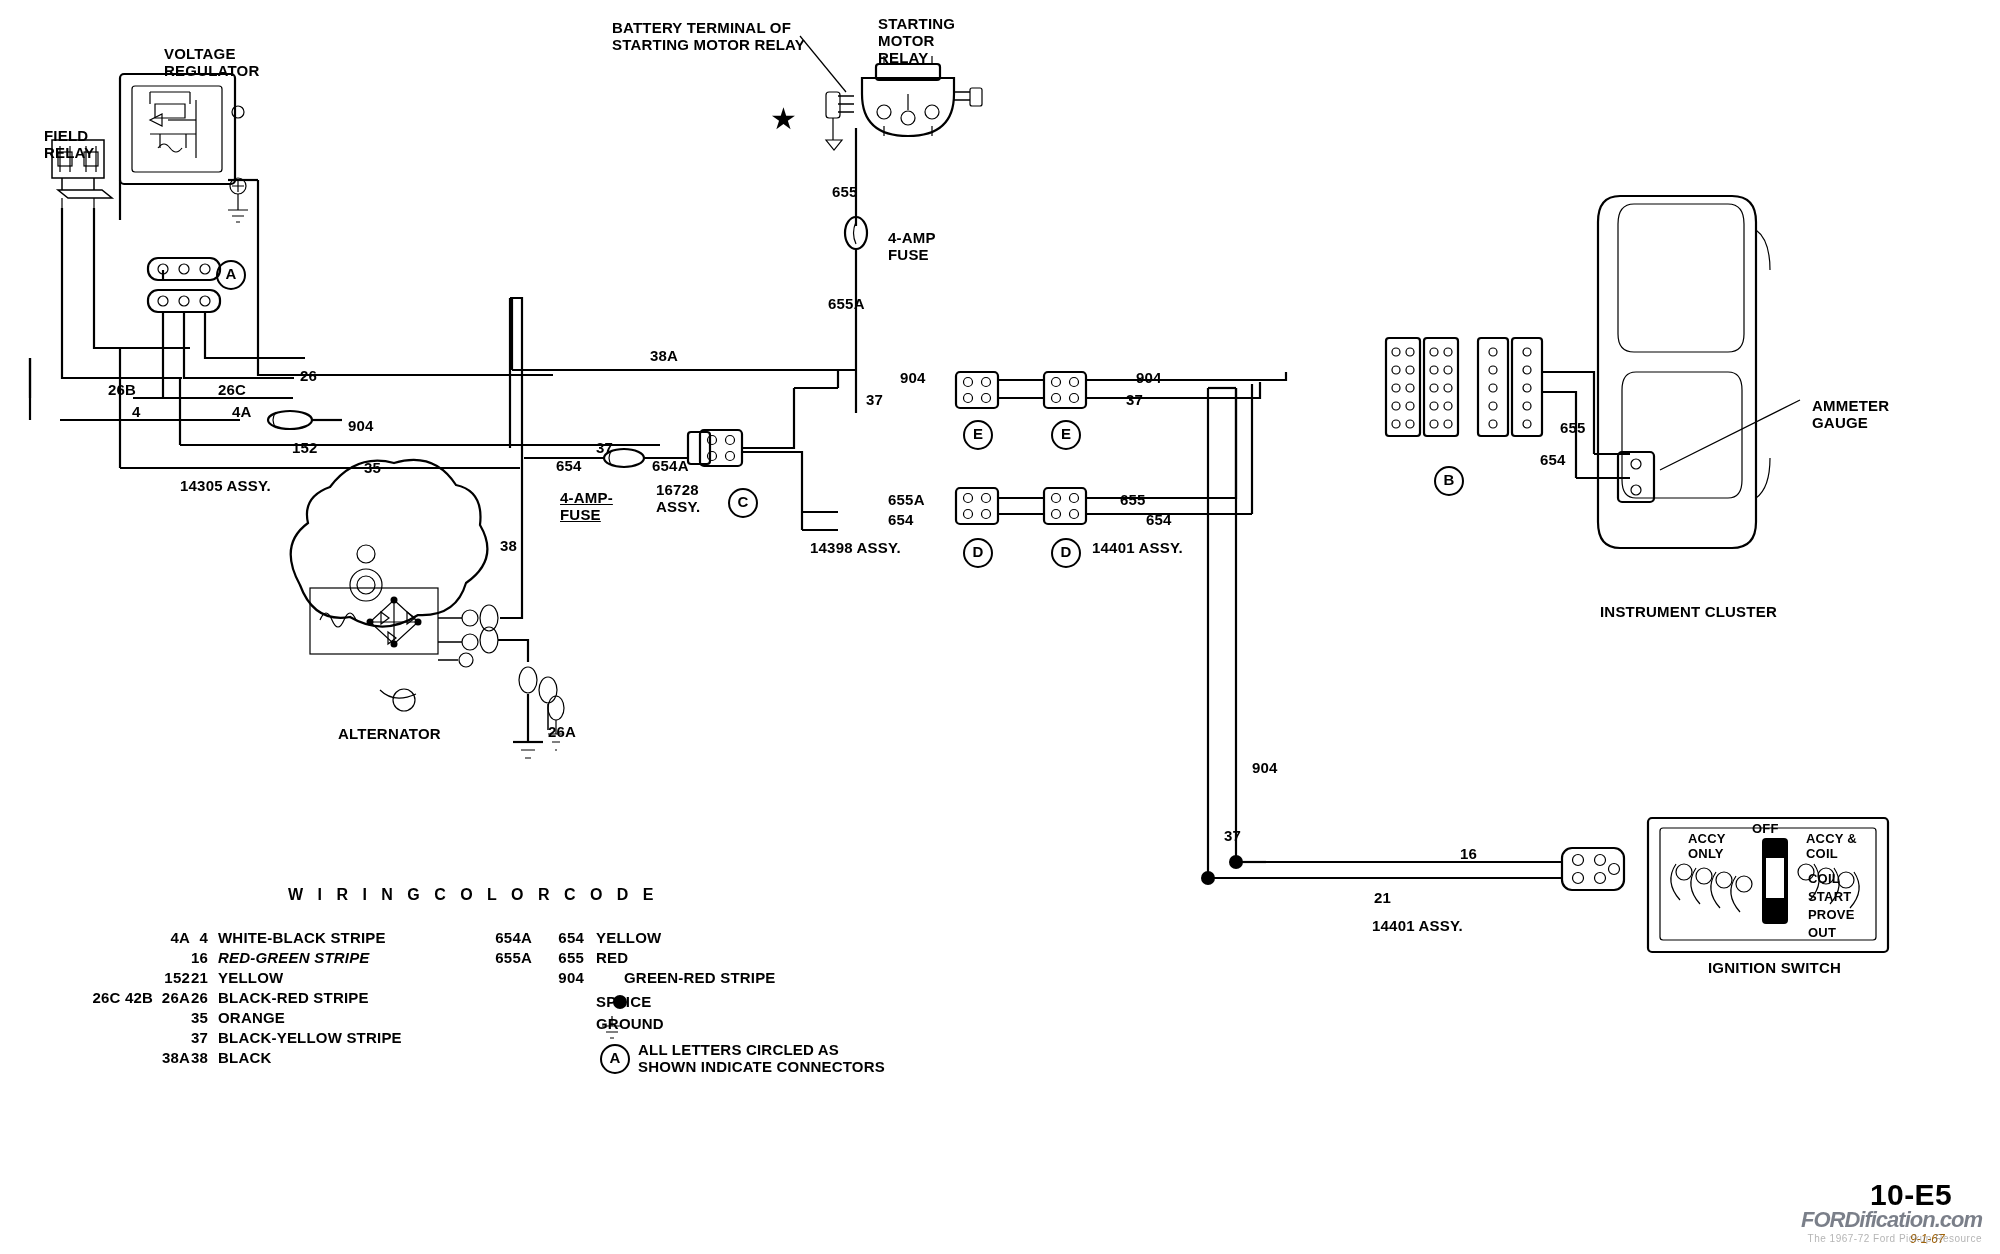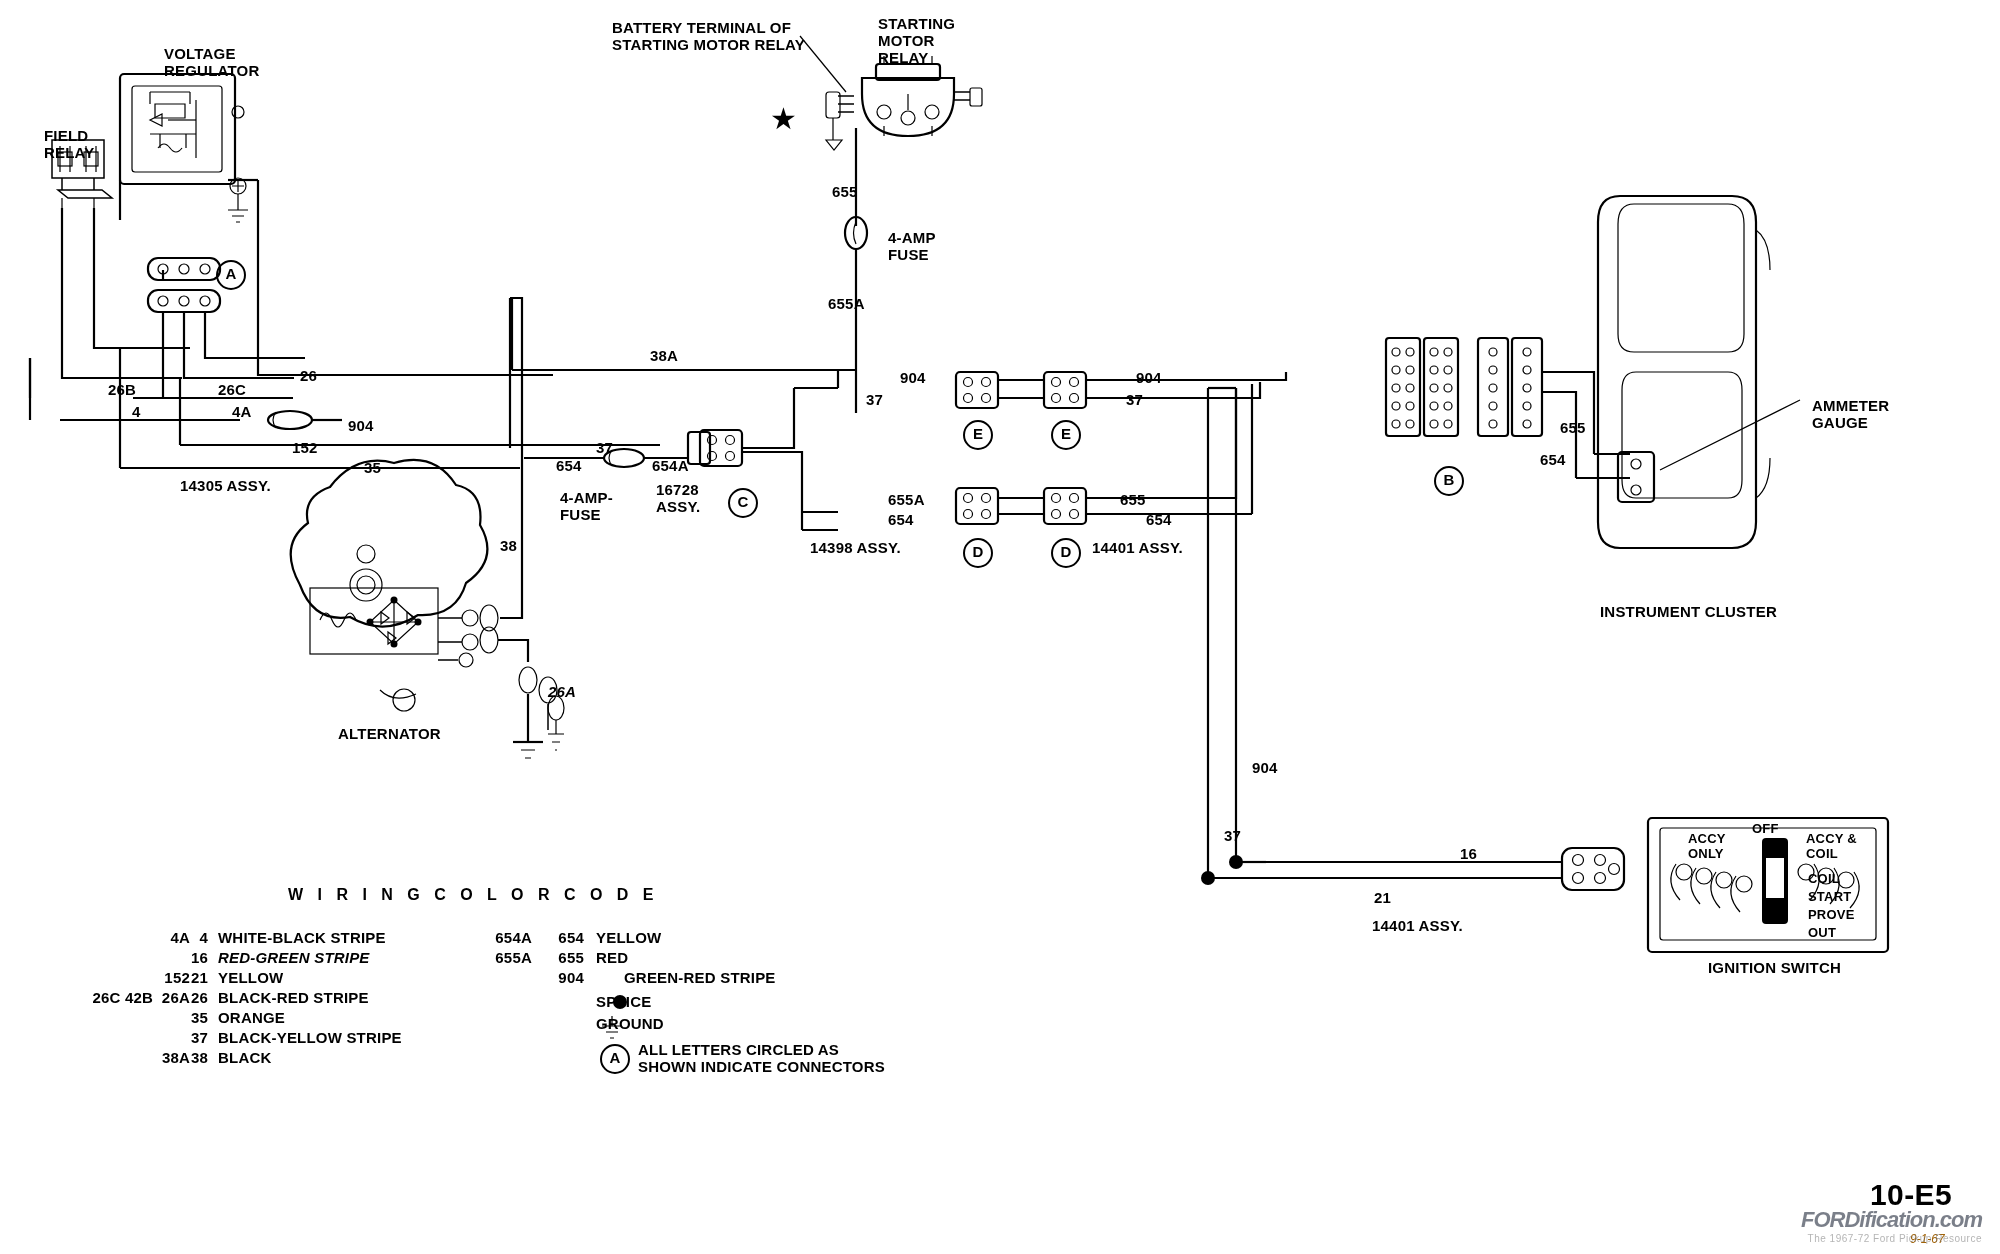--- a/index.html
+++ b/index.html
@@ -386,27 +386,27 @@
 <div class="lbl" style="left:108px;top:382px;">26B</div>
 <div class="lbl" style="left:132px;top:404px;">4</div>
 <div class="lbl" style="left:232px;top:404px;">4A</div>
 <div class="lbl" style="left:348px;top:418px;">904</div>
 <div class="lbl" style="left:292px;top:440px;">152</div>
 <div class="lbl" style="left:364px;top:460px;">35</div>
 <div class="lbl" style="left:596px;top:440px;">37</div>
 <div class="lbl" style="left:556px;top:458px;">654</div>
 <div class="lbl" style="left:652px;top:458px;">654A</div>
 <div class="lbl" style="left:180px;top:478px;">14305 ASSY.</div>
-<div class="lbl" style="left:560px;top:490px;">4-AMP-
+<div class="lbl" style="left:560px;top:490px;text-decoration:underline;">4-AMP-
 FUSE</div>
 <div class="lbl" style="left:656px;top:482px;">16728
 ASSY.</div>
 
 <div class="lbl" style="left:500px;top:538px;">38</div>
-<div class="lbl" style="left:548px;top:684px;font-style:italic;">26A</div>
+<div class="lbl" style="left:548px;top:724px;">26A</div>
 <div class="lbl" style="left:338px;top:726px;">ALTERNATOR</div>
 
 <div class="lbl" style="left:900px;top:370px;">904</div>
 <div class="lbl" style="left:866px;top:392px;">37</div>
 <div class="lbl" style="left:888px;top:492px;">655A</div>
 <div class="lbl" style="left:888px;top:512px;">654</div>
 <div class="lbl" style="left:810px;top:540px;">14398 ASSY.</div>
 
 <div class="lbl" style="left:1136px;top:370px;">904</div>
 <div class="lbl" style="left:1126px;top:392px;">37</div>

